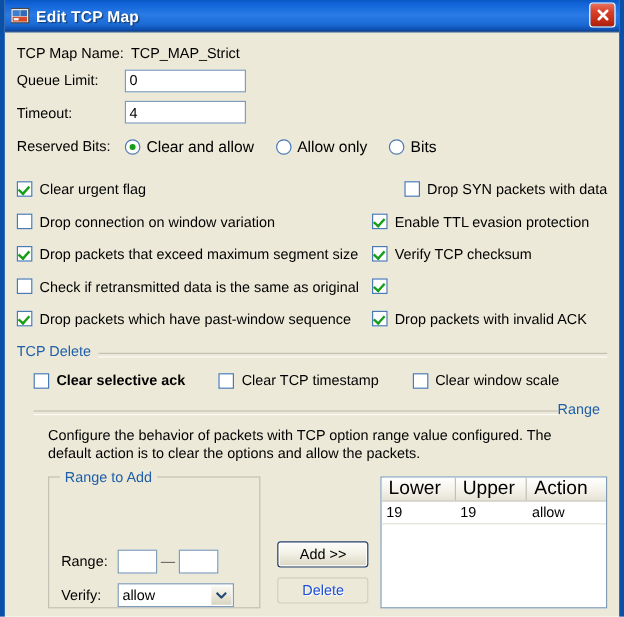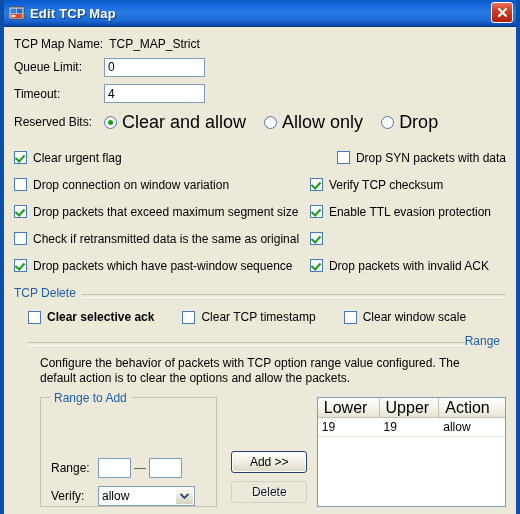--- a/index.html
+++ b/index.html
@@ -152,21 +152,21 @@
     height: 5px;
     border-radius: 50%;
     background: #169E16;
   }
   .radio-item {
     display: flex;
     align-items: center;
     gap: 5px;
     cursor: pointer;
   }
-  .radio-item .t { font-size: 18px; white-space: nowrap; }
+  .radio-item .t { font-size: 13px; white-space: nowrap; }
 
   
   .group {
     position: relative;
   }
   .group-title {
     color: #1F5FA9;
     font-size: 12px;
     background: #ECE9D8;
     padding-right: 6px;
@@ -213,21 +213,21 @@
     align-items: center;
     justify-content: center;
     color: #000;
     cursor: pointer;
   }
   .btn.default {
     border: 1px solid #26436F;
     box-shadow: inset 0 0 0 1px #ffffff;
   }
   .btn.disabled {
-    color: #0f172a;
+    color: #1d4ed8;
     text-shadow: 1px 1px 0 #ffffff;
     background: #ECE9D8;
     border: 1px solid #D2CFC0;
     cursor: default;
   }
 
   
   .select {
     height: 20px;
     background: #ffffff;
@@ -336,21 +336,21 @@
       <div class="radio-item" style="margin-right:18px;">
         <span class="radio on"></span>
         <span class="t">Clear and allow</span>
       </div>
       <div class="radio-item" style="margin-right:18px;">
         <span class="radio"></span>
         <span class="t">Allow only</span>
       </div>
       <div class="radio-item">
         <span class="radio"></span>
-        <span class="t">Drop</span>
+        <span class="t">Bits</span>
       </div>
     </div>
 
     <div style="display:flex; margin-top:9px;">
 
       <div style="width:305px;">
         <div class="cbox-item" style="height:27px;">
           <span class="cbox checked"></span>
           <span class="t">Clear urgent flag</span>
         </div>
@@ -372,25 +372,25 @@
         </div>
       </div>
 
       <div style="flex:1;">
         <div class="cbox-item" style="height:27px;padding-left:27px;">
           <span class="cbox"></span>
           <span class="t">Drop SYN packets with data</span>
         </div>
         <div class="cbox-item" style="height:27px;">
           <span class="cbox checked"></span>
+          <span class="t">Enable TTL evasion protection</span>
+        </div>
+        <div class="cbox-item" style="height:27px;">
+          <span class="cbox checked"></span>
           <span class="t">Verify TCP checksum</span>
-        </div>
-        <div class="cbox-item" style="height:27px;">
-          <span class="cbox checked"></span>
-          <span class="t">Enable TTL evasion protection</span>
         </div>
         <div class="cbox-item" style="height:27px;">
           <span class="cbox checked"></span>
         </div>
         <div class="cbox-item" style="height:27px;">
           <span class="cbox checked"></span>
           <span class="t">Drop packets with invalid ACK</span>
         </div>
       </div>
 

